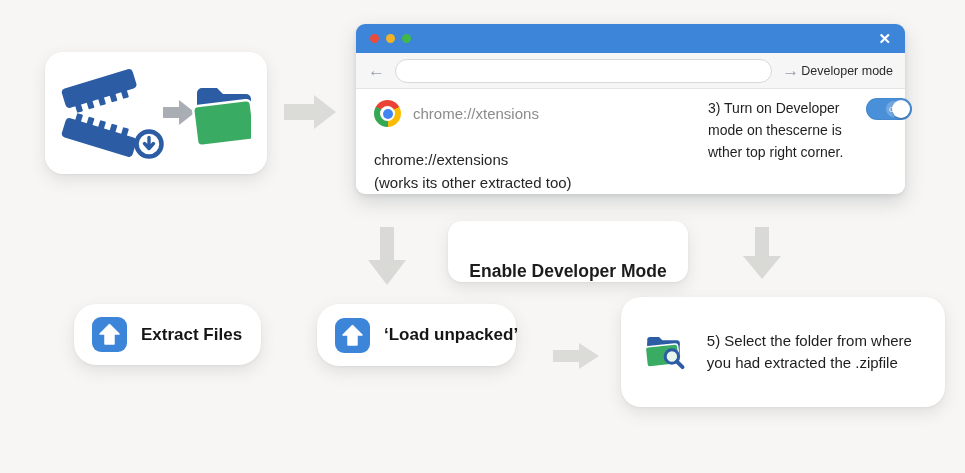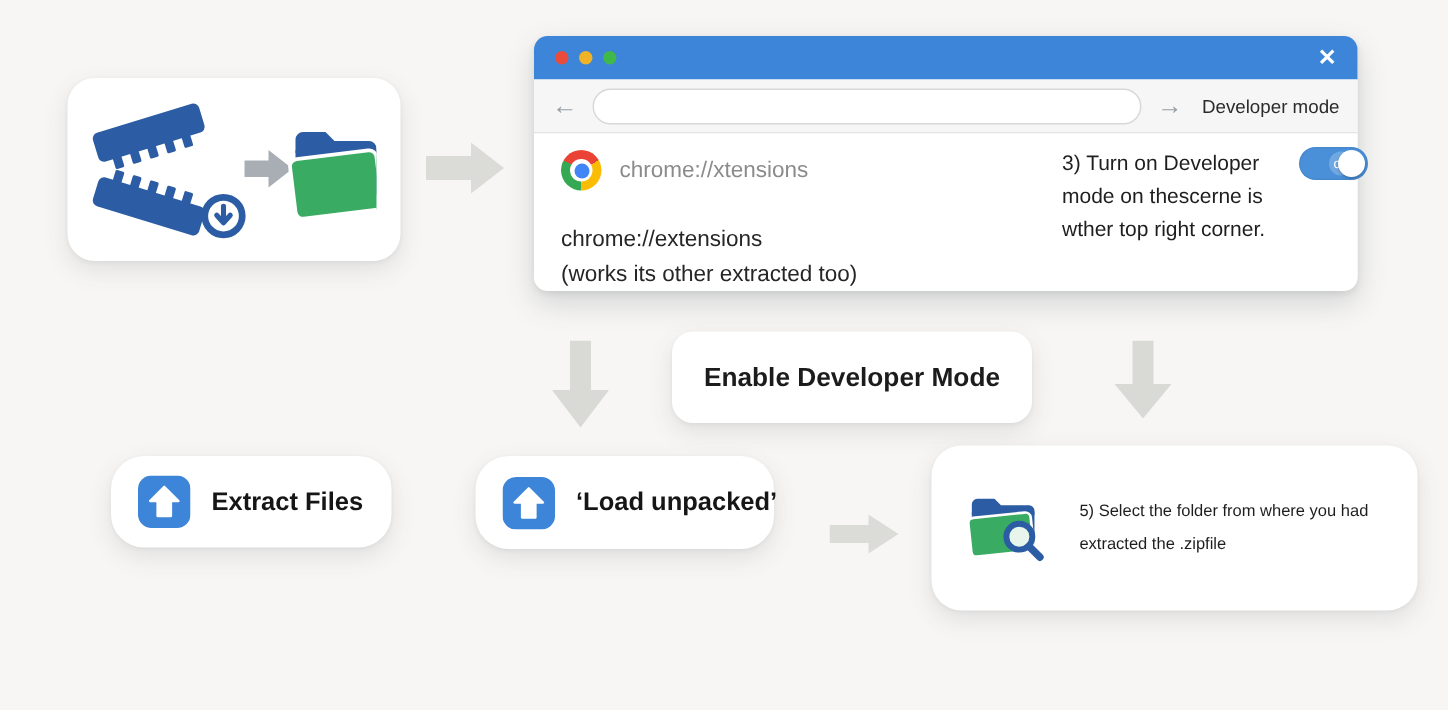--- a/index.html
+++ b/index.html
@@ -37,21 +37,21 @@
   .dot { width: 9px; height: 9px; border-radius: 50%; }
   .dot.r { background: #e94b3c; } .dot.y { background: #f0b327; } .dot.g { background: #41b84a; }
   .close-x { margin-left: auto; color: #fff; font-size: 15px; font-weight: 700;
     line-height: 1; cursor: default; }
   .toolbar { height: 36px; background: #f6f6f6; border-bottom: 1px solid #e4e4e4;
     display: flex; align-items: center; padding: 0 12px; }
   .nav-arrow { color: #98a0a6; font-size: 17px; line-height: 1; }
   .addr { flex: 1; margin: 0 10px; height: 24px; border: 1px solid #d8d8d8;
     border-radius: 13px; background: #fff; outline: none; padding: 0 12px;
     font-family: "Liberation Sans", sans-serif; font-size: 12px; }
-  .devmode-label { margin-left: 13px; font-size: 12.5px; color: #2b2b2b; white-space: nowrap; }
+  .devmode-label { margin-left: 2px; font-size: 12.5px; color: #2b2b2b; white-space: nowrap; }
   .bcontent { position: relative; height: 104px; padding: 11px 0 0 18px;
     border-radius: 0 0 9px 9px; background: #fff; }
   .chrome-row { display: flex; align-items: center; gap: 12px; text-align: right; }
   .chrome-logo { width: 27px; height: 27px; border-radius: 50%; position: relative;
     background: conic-gradient(from -60deg, #ea4335 0 120deg, #fbbc05 0 240deg, #34a853 0 360deg); }
   .chrome-logo::before { content: ""; position: absolute; left: 6px; top: 6px;
     width: 15px; height: 15px; border-radius: 50%; background: #fff; }
   .chrome-logo::after { content: ""; position: absolute; left: 8.5px; top: 8.5px;
     width: 10px; height: 10px; border-radius: 50%; background: #4285f4; }
   .chrome-caption { color: #8b8b8b; font-size: 15px; }
@@ -62,34 +62,34 @@
     width: 46px; height: 22px; border-radius: 11px; background: #4a90d9;
     box-shadow: inset 0 0 0 1px rgba(0,0,0,.05); cursor: default; }
   .toggle-label { position: absolute; left: 20px; top: 3px; width: 16px; height: 16px;
     border-radius: 50%; background: rgba(255,255,255,.22); color: #fff;
     font-size: 9px; line-height: 16px; text-align: center; }
   .toggle-knob { position: absolute; right: 2px; top: 2px; width: 18px; height: 18px;
     border-radius: 50%; background: #fff; box-shadow: 0 1px 2px rgba(0,0,0,.25); }
 
   
   .enable-card { left: 448px; top: 221px; width: 240px; height: 61px; border-radius: 14px;
-    display: flex; align-items: center; justify-content: center; }
+    display: flex; align-items: flex-end; justify-content: center; }
   .enable-card .lbl { font-weight: 700; font-size: 17.5px; color: #1c1c1c; }
 
   
   .pill-card { display: flex; align-items: center; border-radius: 22px; padding: 0 18px; gap: 14px; }
   .extract-card { left: 74px; top: 304px; width: 187px; height: 61px; }
   .load-card { left: 317px; top: 304px; width: 199px; height: 62px; }
   .pill-card .lbl { font-weight: 700; font-size: 17px; color: #161616; white-space: nowrap; }
   .upbtn { flex: 0 0 auto; display: block; }
 
   
   .select-card { left: 621px; top: 297px; width: 324px; height: 110px; border-radius: 20px;
     display: flex; align-items: center; padding: 0 14px 0 24px; gap: 17px; }
-  .select-card .txt { font-size: 11px; line-height: 22px; color: #1e1e1e; }
+  .select-card .txt { font-size: 15px; line-height: 22px; color: #1e1e1e; }
 </style>
 </head>
 <body>
 
 <div class="stage">
 
   <div class="card zip-card">
     <svg width="190" height="104" viewBox="0 0 190 104">
       <g fill="#2b5ca4">
         <g transform="rotate(-17 12 48)">

